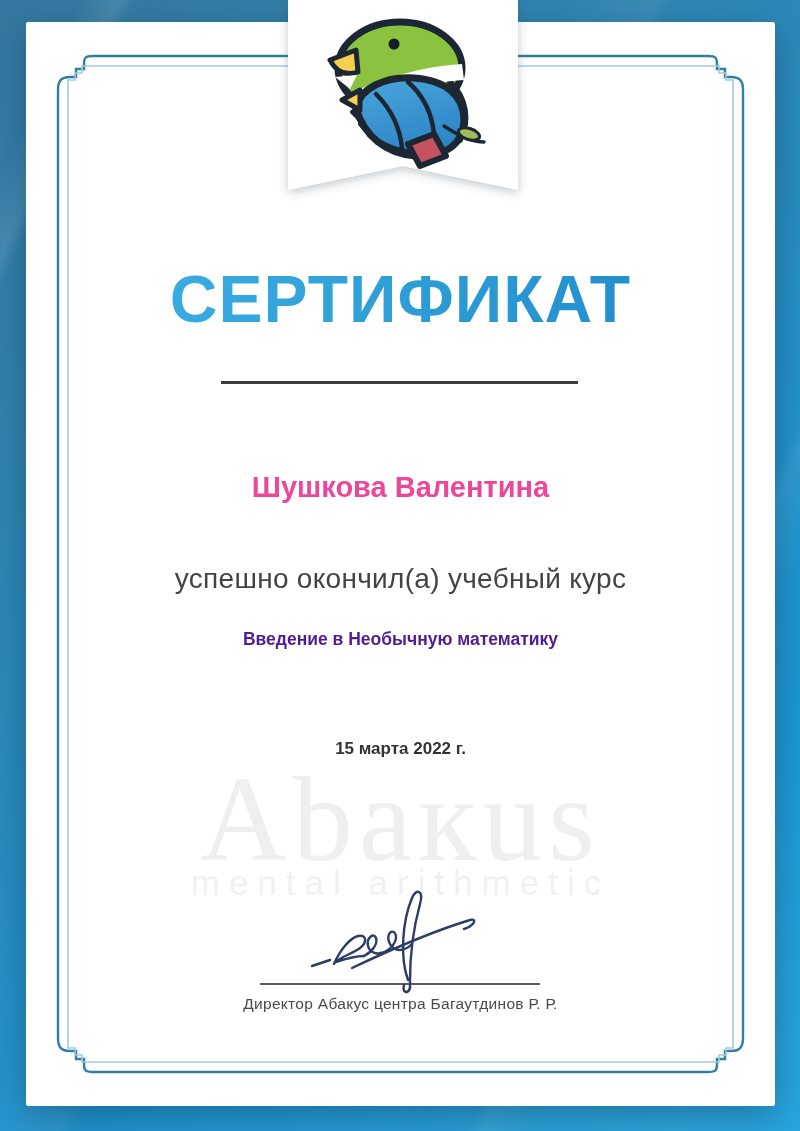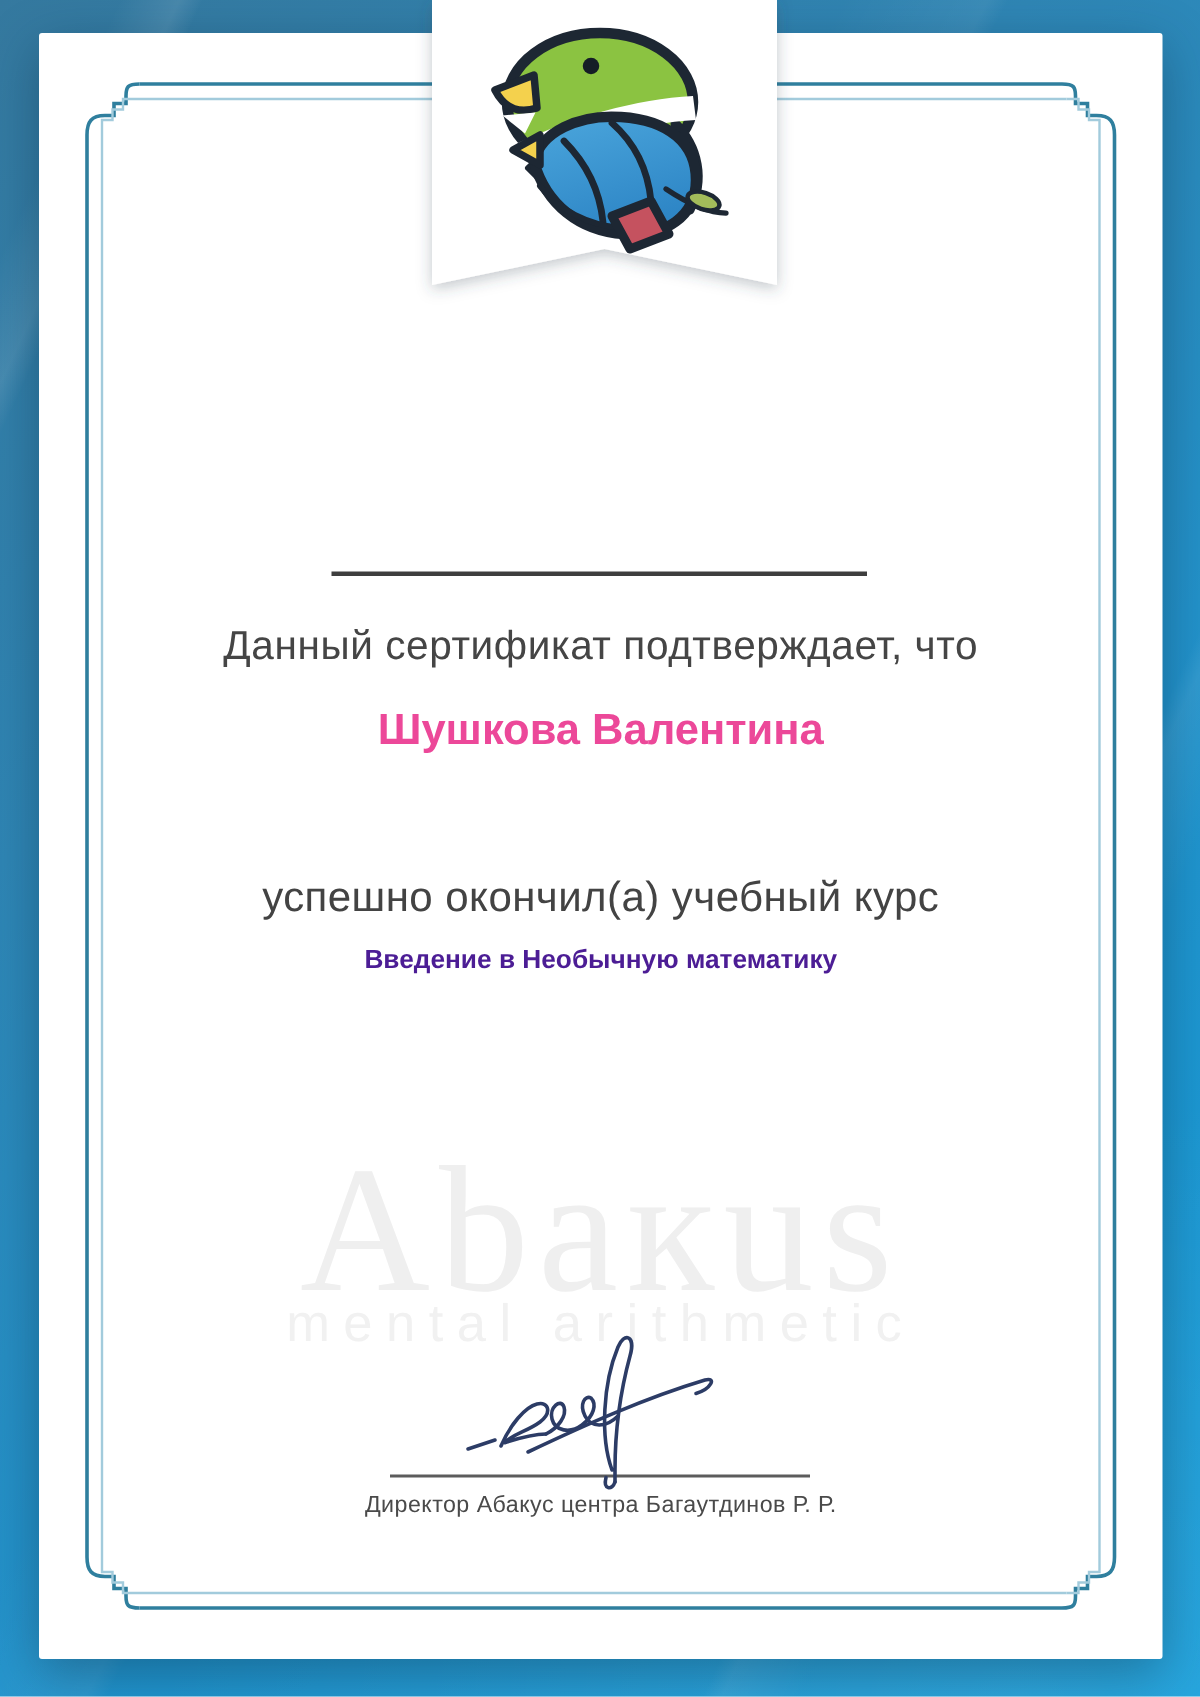--- a/index.html
+++ b/index.html
@@ -35,21 +35,21 @@
   @supports(-webkit-background-clip:text){
     .title{
       background:linear-gradient(105deg,var(--title_blue_light,#3eb0e5) 10%,var(--title_blue_dark,#1e8bc9) 90%);
       -webkit-background-clip:text;background-clip:text;color:transparent;
     }
   }
   .divider{position:absolute;left:195px;top:359px;width:357px;height:3px;background:#3e3e3e;}
 
   .confirm{top:393px;font-size:27px;font-weight:400;color:#454545;letter-spacing:.4px;}
   .name{top:449px;font-size:29px;font-weight:600;color:#ec4899;}
-  .completion{top:560px;font-size:28px;font-weight:400;color:#434343;letter-spacing:.3px;}
+  .completion{top:541px;font-size:28px;font-weight:400;color:#434343;letter-spacing:.3px;}
   .course{top:607px;font-size:17.5px;font-weight:700;color:#4c1d95;}
   .date{top:717px;font-size:17px;font-weight:600;color:#333;}
 
   .wm-brand{
     top:738px;font-family:"Liberation Serif","DejaVu Serif",serif;
     font-size:120px;line-height:1;letter-spacing:6px;color:#efefef;font-weight:400;
   }
   .wm-tagline{
     top:841px;font-size:35px;font-weight:300;letter-spacing:9px;color:#f1f1f1;text-align:center;
   }
@@ -85,26 +85,27 @@
     <path class="inner" d="M 64,1040 L 56,1040 L 56,1033 L 49,1033 L 49,1026 L 42,1026 L 42,1018"></path>
     <path class="inner" d="M 64,1040 H 685"></path>
     <path class="inner" d="M 685,44 L 693,44 L 693,51 L 700,51 L 700,58 L 707,58 L 707,66"></path>
     <path class="inner" d="M 707,66 V 1018"></path>
     <path class="inner" d="M 685,1040 L 693,1040 L 693,1033 L 700,1033 L 700,1026 L 707,1026 L 707,1018"></path>
   </svg>
 
   <div class="abs wm-brand">Abaкus</div>
   <div class="abs wm-tagline">mental arithmetic</div>
 
+  <div class="abs title">СЕРТИФИКАТ</div>
   <div class="divider"></div>
 
-  <div class="abs confirm">Данный сертификат подтверждает, что</div>
   <div class="abs name">Шушкова Валентина</div>
   <div class="abs completion">успешно окончил(а) учебный курс</div>
   <div class="abs course">Введение в Необычную математику</div>
+  <div class="abs date">15 марта 2022 г.</div>
 
   <div class="sig-line"></div>
   <svg class="sig-svg" width="210" height="108" viewBox="0 0 210 108" fill="none" stroke="#2c3c66" stroke-width="2.4" stroke-linecap="round">
     <path d="M 12,78 L 30,72"></path>
     <path d="M 34,76 C 40,62 50,50 58,48 C 66,46 68,54 60,60 C 52,66 42,68 36,74 C 48,70 58,68 64,68"></path>
     <path d="M 64,68 C 72,64 78,56 76,50 C 74,44 66,50 68,58 C 70,66 80,68 88,62 C 96,56 98,48 94,44 C 90,42 86,48 90,56 C 94,64 104,64 112,56"></path>
     <path d="M 108,92 C 100,70 102,34 112,10 C 116,0 124,2 120,16 C 114,38 110,64 110,92 L 110,100"></path>
     <path d="M 52,80 C 90,62 130,44 170,32 C 178,30 174,38 164,41"></path>
     <path d="M 110,100 C 108,106 102,105 104,97"></path>
   </svg>

